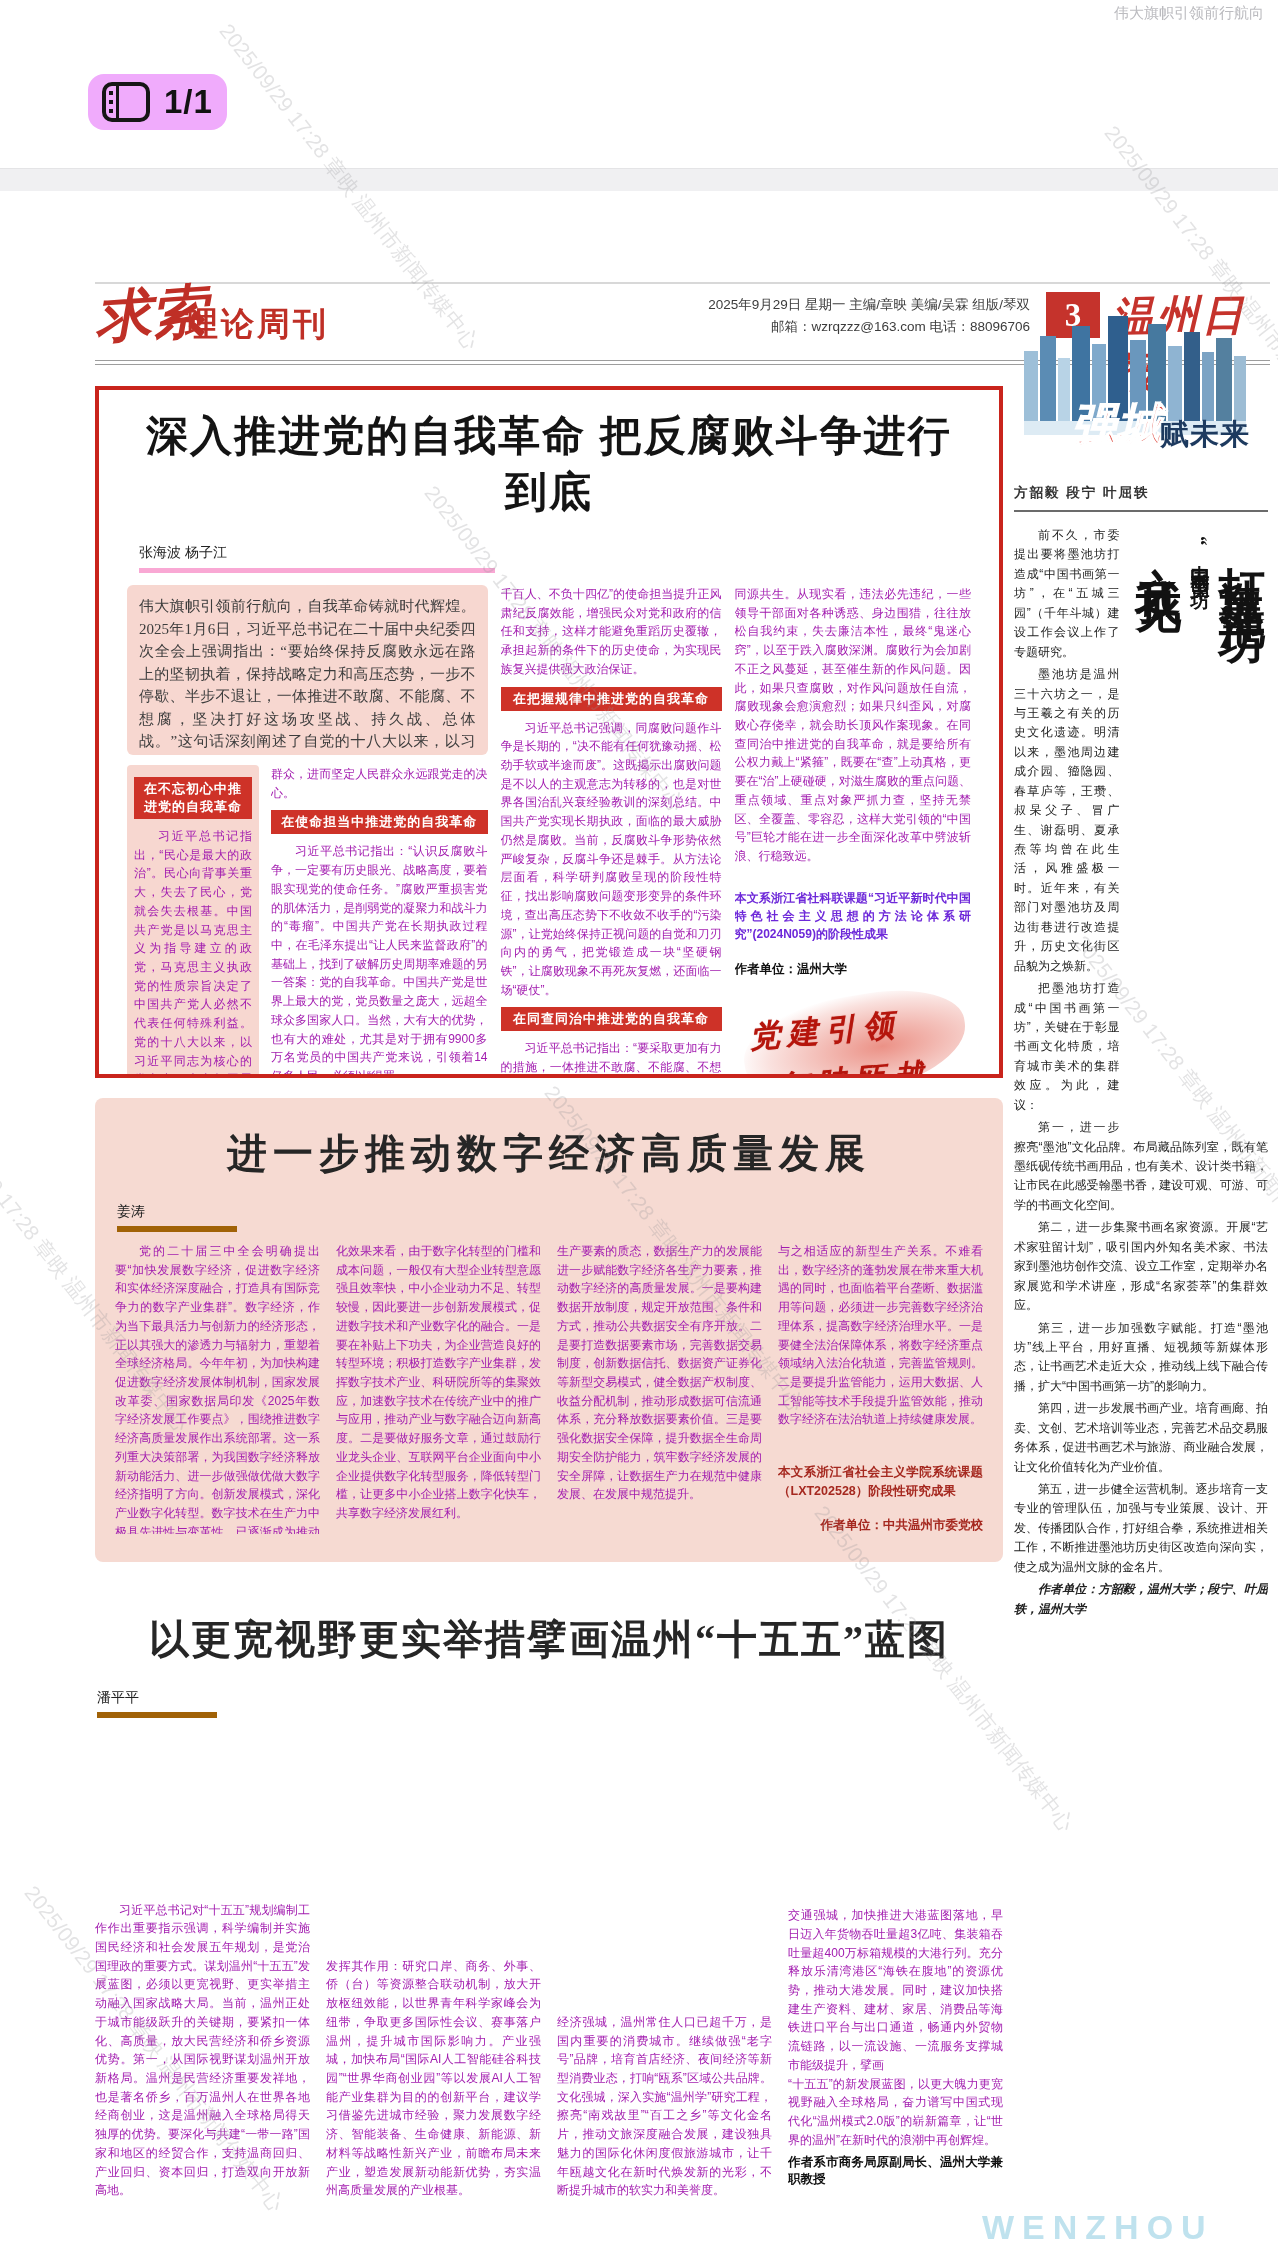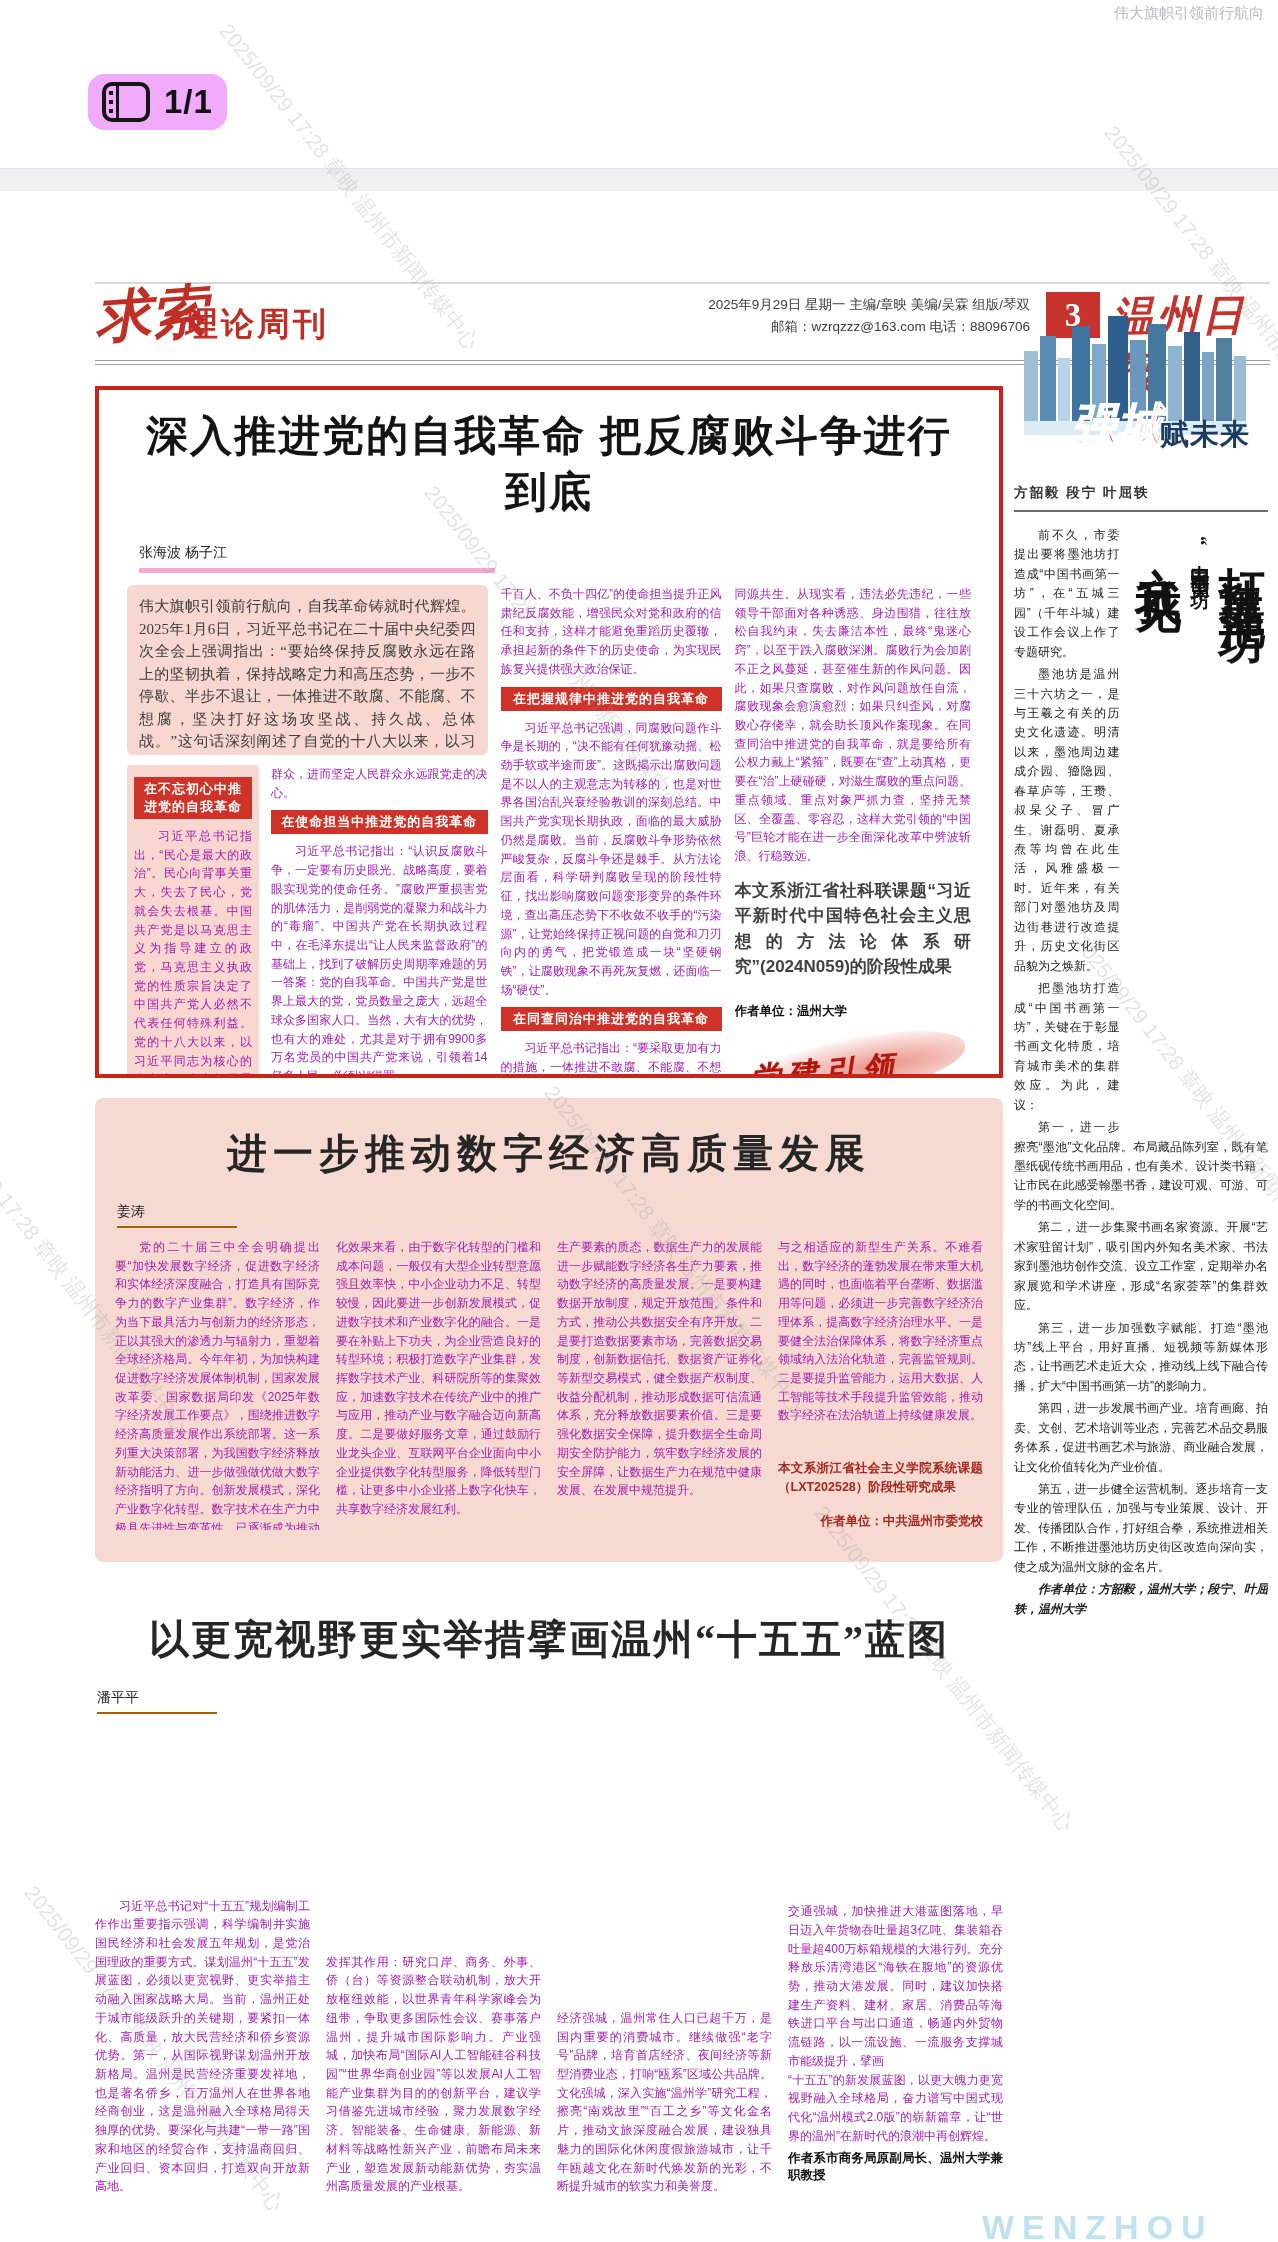--- a/index.html
+++ b/index.html
@@ -38,32 +38,32 @@
   .grpL{width:372px;display:flex;flex-direction:column;}
   .intro{background:#f7d7d0;border-radius:6px;padding:10px 12px;font-family:"Liberation Serif",serif;font-size:15px;line-height:1.5;color:#3d3d3d;text-align:justify;height:150px;overflow:hidden;}
   .lrow{display:flex;gap:12px;margin-top:10px;flex:1;overflow:hidden;}
   .c1{width:132px;background:#f7d7d0;border-radius:4px;padding:4px 7px;overflow:hidden;box-sizing:border-box;}
   .c2{flex:1;overflow:hidden;}
   .c3{width:228px;overflow:hidden;}
   .c4{width:244px;overflow:hidden;display:flex;flex-direction:column;}
   .body{font-size:12px;line-height:1.56;text-align:justify;color:#a21caf;margin:0;}
   .indent{text-indent:2em;}
   .subhead{background:#ce3228;color:#fff;font-size:13px;font-weight:700;text-align:center;padding:3px 4px;margin:8px 0;letter-spacing:1px;}
-  .note{font-weight:700;font-size:17px;margin-top:12px;text-align:justify;line-height:1.5;color:#404040;}
+  .note{font-weight:700;font-size:12px;margin-top:23px;text-align:justify;line-height:1.5;color:#6d28d9;}
   .authorline{text-align:left;font-weight:700;font-size:12.5px;margin-top:6px;color:#111;}
   .stamp{position:relative;height:148px;margin-top:2px;}
   .flagblob{position:absolute;left:8px;right:4px;top:16px;bottom:10px;background:radial-gradient(ellipse at 62% 55%,rgba(219,55,35,.55),rgba(219,55,35,.15) 58%,transparent 75%);border-radius:52% 42% 58% 46%;transform:rotate(-9deg);}
   .stampline{position:absolute;font-family:"Liberation Serif",serif;font-style:italic;font-weight:900;font-size:31px;color:#b5150c;letter-spacing:7px;transform:rotate(-5deg);white-space:nowrap;text-shadow:0 0 1px rgba(181,21,12,.6);}
   .sl1{left:14px;top:30px;}
   .sl2{left:44px;top:80px;}
 
   
   .pinkpanel{position:absolute;left:95px;top:1098px;width:908px;height:464px;background:#f6dad2;border-radius:8px;box-sizing:border-box;padding:14px 20px;overflow:hidden;}
   .pinkpanel h2{margin:14px 0 0 0;text-align:center;font-family:"Liberation Serif",serif;font-size:40px;font-weight:700;letter-spacing:6px;color:#262626;}
-  .byline2{margin:22px 0 0 2px;width:120px;font-size:14px;color:#222;padding-bottom:5px;border-bottom:2px solid #a16207;}
+  .byline2{margin:22px 0 0 2px;width:120px;font-size:14px;color:#222;padding-bottom:5px;border-bottom:6px solid #a16207;}
   .pcols{display:flex;gap:16px;margin-top:10px;height:292px;}
   .pcols .col{flex:1;overflow:hidden;display:flex;flex-direction:column;}
   .rednote{font-weight:700;font-size:12.5px;color:#a5281f;margin-top:auto;text-align:justify;line-height:1.5;}
   .redauthor{text-align:right;font-weight:700;font-size:12.5px;color:#a5281f;margin-top:4px;}
 
   
   .bluearticle{position:absolute;left:95px;top:1596px;width:908px;height:646px;box-sizing:border-box;overflow:hidden;}
   .bluearticle h2{margin:16px 0 0 0;text-align:center;font-family:"Liberation Serif",serif;font-size:40px;font-weight:700;letter-spacing:2px;color:#262626;}
   .bcols{display:flex;gap:16px;margin-top:12px;height:470px;align-items:flex-end;}
   .bcols .col{flex:1;overflow:hidden;}

